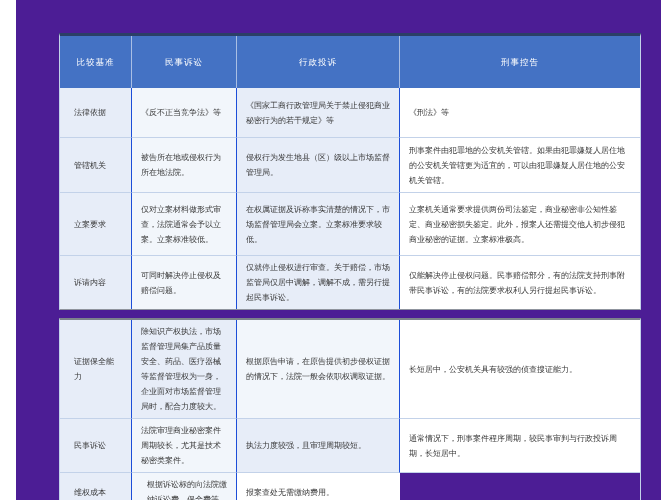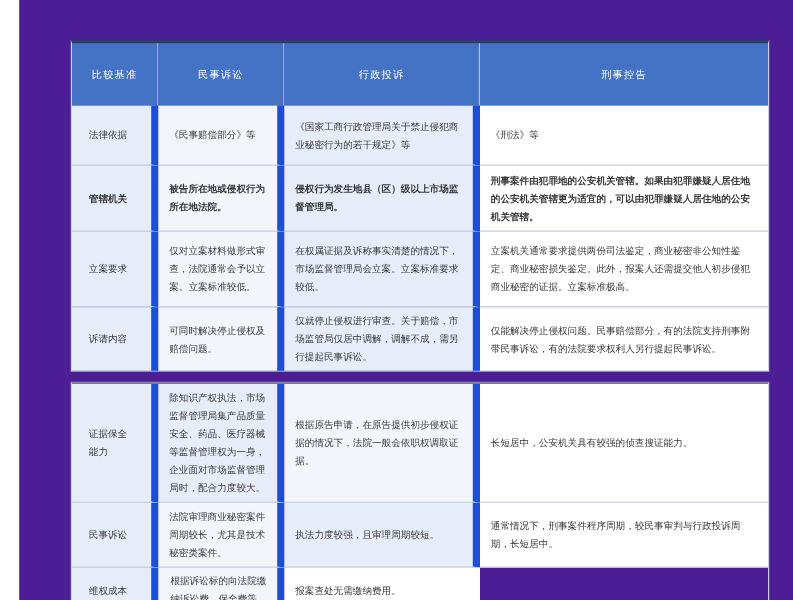--- a/index.html
+++ b/index.html
@@ -3,34 +3,34 @@
 <meta charset="utf-8">
 <style>
   html,body{margin:0;padding:0;background:#ffffff;}
   body{font-family:"Liberation Serif","DejaVu Serif",serif;}
   .page{position:relative;width:661px;height:500px;background:#4c1d95;overflow:hidden;margin-left:16px;}
   .tablewrap{position:absolute;left:43px;top:33px;width:582px;}
   .tbl{width:582px;box-sizing:border-box;border-left:1px solid #c3d2e9;border-right:1px solid #c3d2e9;}
   .sec1{border-top:3px solid #2b3f66;border-bottom:1px solid #8f949e;}
   .sec2{margin-top:8px;border-top:2px solid #7d828c;border-bottom:2px solid #4a505c;}
   .row{display:grid;grid-template-columns:72px 105px 163px 1fr;}
-  .cell{box-sizing:border-box;display:flex;align-items:center;padding:4px 9px;font-size:8px;line-height:15px;color:#383838;border-right:6px solid #1d4ed8;border-bottom:1px solid #c3d2e9;word-break:break-all;text-align:left;}
+  .cell{box-sizing:border-box;display:flex;align-items:center;padding:4px 9px;font-size:8px;line-height:15px;color:#383838;border-right:1px solid #1d4ed8;border-bottom:1px solid #c3d2e9;word-break:break-all;text-align:left;}
   .row .cell:last-child{border-right:none;}
   .row:last-child .cell{border-bottom:none;}
   
   .c1{background:#e7edf8;padding:4px 14px;}
   .c2{background:#f2f6fb;}
   .c3{background:#e7edf8;}
   .c4{background:#ffffff;}
   
   .hrow .cell{background:#4472c4;color:#ffffff;font-size:8.5px;justify-content:center;text-align:center;border-right:1px solid rgba(255,255,255,0.55);border-bottom:none;min-height:52px;letter-spacing:1px;}
   .hrow .cell:last-child{border-right:none;}
   
   .r0 .cell{min-height:50px;}
-  .r1 .cell{min-height:55px;font-weight:bold;}
+  .r1 .cell{min-height:55px;}
   .r2 .cell{min-height:63px;}
   .r3 .cell{min-height:47px;}
   .r4 .cell{min-height:68px;}
   .r5 .cell{min-height:50px;}
   .r6 .cell{min-height:35px;text-align:right;}
 </style>
 </head>
 <body>
 
 <div class="page">
@@ -39,21 +39,21 @@
     <div class="tbl sec1">
       <div class="row hrow">
         <div class="cell c1">比较基准</div>
         <div class="cell c2">民事诉讼</div>
         <div class="cell c3">行政投诉</div>
         <div class="cell c4">刑事控告</div>
       </div>
 
       <div class="row r0">
         <div class="cell c1">法律依据</div>
-        <div class="cell c2">《民事赔偿部分》等</div>
+        <div class="cell c2">《反不正当竞争法》等</div>
         <div class="cell c3">《国家工商行政管理局关于禁止侵犯商业秘密行为的若干规定》等</div>
         <div class="cell c4">《刑法》等</div>
       </div>
 
       <div class="row r1">
         <div class="cell c1">管辖机关</div>
         <div class="cell c2">被告所在地或侵权行为所在地法院。</div>
         <div class="cell c3">侵权行为发生地县（区）级以上市场监督管理局。</div>
         <div class="cell c4">刑事案件由犯罪地的公安机关管辖。如果由犯罪嫌疑人居住地的公安机关管辖更为适宜的，可以由犯罪嫌疑人居住地的公安机关管辖。</div>
       </div>

